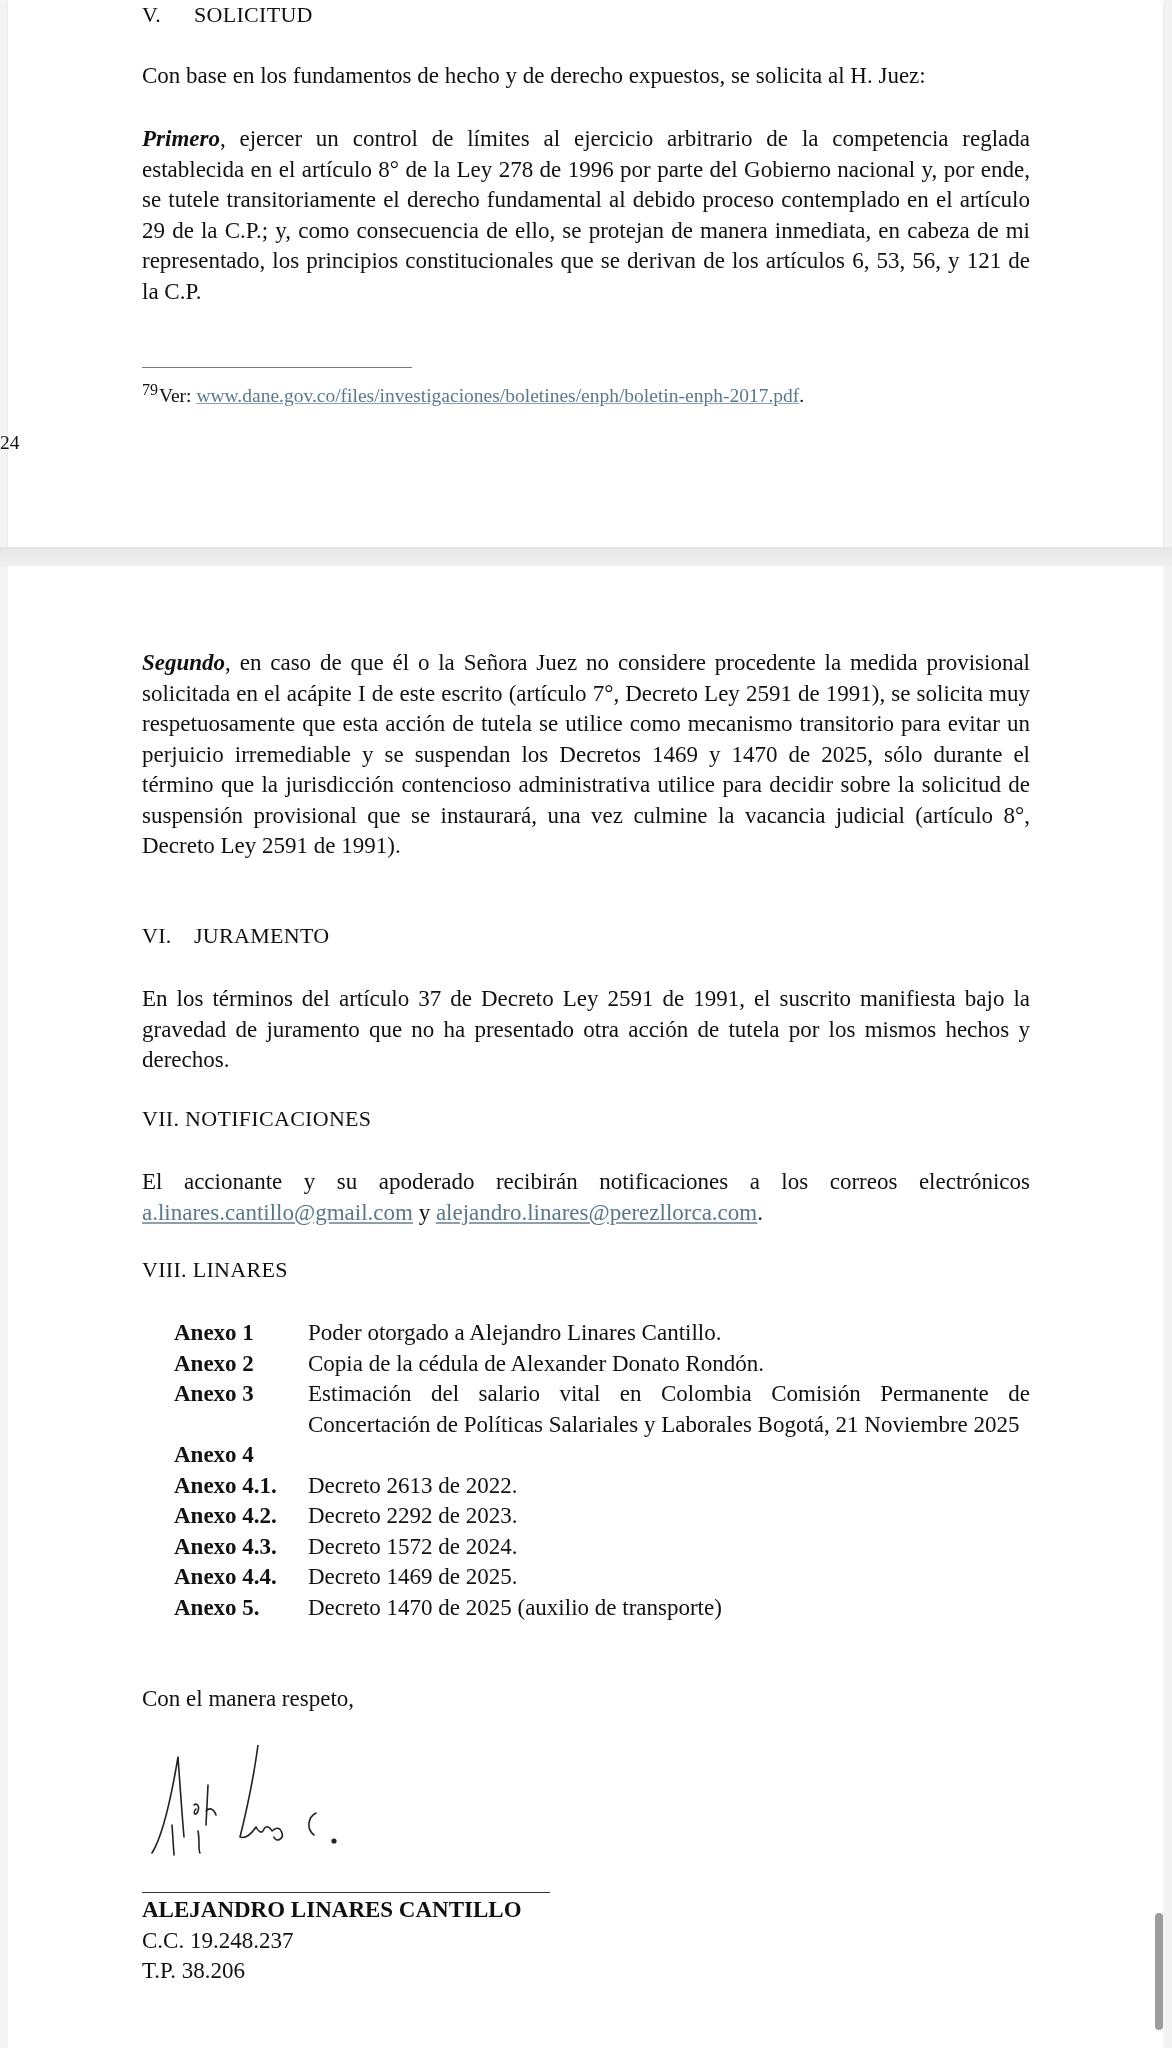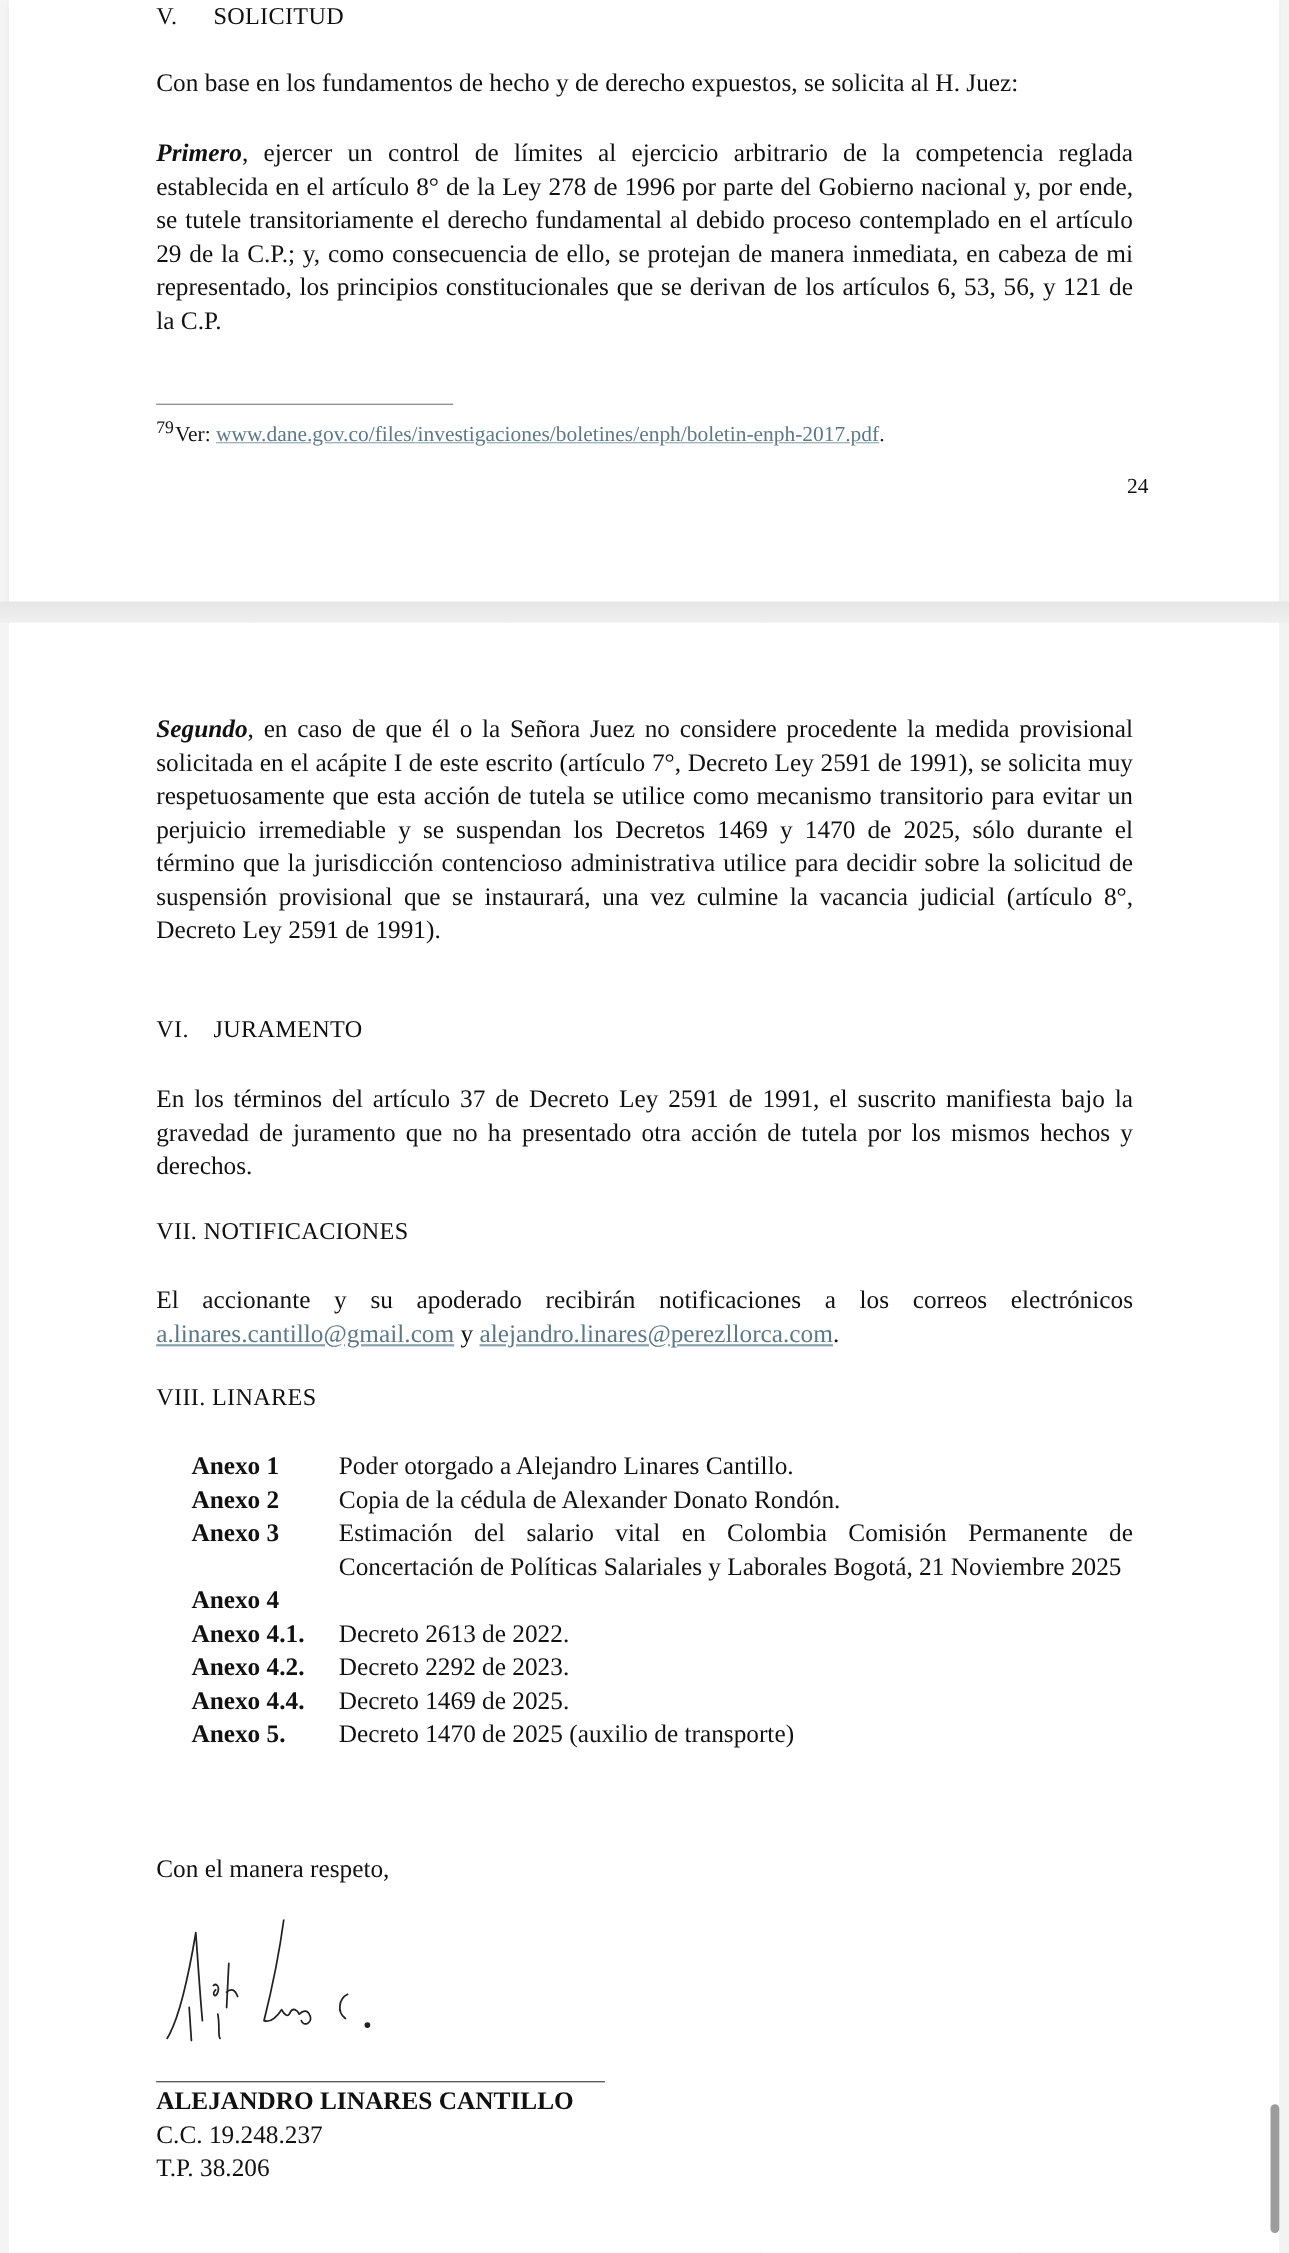--- a/index.html
+++ b/index.html
@@ -22,21 +22,21 @@
 
   .block { position: absolute; left: 142px; width: 888px; font-size: 23px; line-height: 30.5px; }
   .justify { text-align: justify; text-align-last: left; }
   h2.heading { margin:0; font-size: 22px; font-weight: normal; position:absolute; left:142px; letter-spacing: 0.3px; }
   h2 .num { display:inline-block; width: 52px; }
   b i, .ital-bold { font-weight: bold; font-style: italic; }
   .link { color: #5b7889; text-decoration: underline; text-decoration-color: #8aa0ac; }
   .footrule { position:absolute; left:142px; top:367px; width:270px; height:0; border-top:1.5px solid #777; }
   .footnote { position:absolute; left:142px; top:377px; font-size:19.5px; line-height:26px; }
   .footnote sup { font-size: 16px; vertical-align: 7px; margin-right: 1px; font-family: Liberation Serif, serif; }
-  .pagenum { position:absolute; left:0; width:1044px; text-align:right; top:432px; font-size:19.5px; }
+  .pagenum { position:absolute; left:0; width:1044px; text-align:left; top:432px; font-size:19.5px; }
 
   .annex { position:absolute; left:142px; width:888px; font-size:23px; line-height:30.5px; }
   .annex-row { display:flex;margin-left:32px; }
   .annex-label { font-weight:bold; width:134px; flex: 0 0 134px; white-space:nowrap; }
   .annex-text { flex:1; text-align: justify; text-align-last:left; }
 
   .sig-line { position:absolute; left:142px; top:1892px; width:408px; border-top:1.5px solid #333; }
   .signer { position:absolute; left:142px; top:1895px; font-size:23px; line-height:30.5px; }
   .signer .name { font-weight:bold; }
   .signature { position:absolute; left:148px; top:1745px; width:320px; height:120px; }
@@ -104,20 +104,24 @@
     </div>
   <div class="annex-row">
       <span class="annex-label">Anexo 4.1.</span>
       <span class="annex-text">Decreto 2613 de 2022.</span>
     </div>
   <div class="annex-row">
       <span class="annex-label">Anexo 4.2.</span>
       <span class="annex-text">Decreto 2292 de 2023.</span>
     </div>
   <div class="annex-row">
+      <span class="annex-label">Anexo 4.3.</span>
+      <span class="annex-text">Decreto 1572 de 2024.</span>
+    </div>
+  <div class="annex-row">
       <span class="annex-label">Anexo 4.4.</span>
       <span class="annex-text">Decreto 1469 de 2025.</span>
     </div>
   <div class="annex-row">
       <span class="annex-label">Anexo 5.</span>
       <span class="annex-text">Decreto 1470 de 2025 (auxilio de transporte)</span>
     </div>
 </div>
 
 <p class="block" style="top:1684px; margin:0;">Con el manera respeto,</p>

